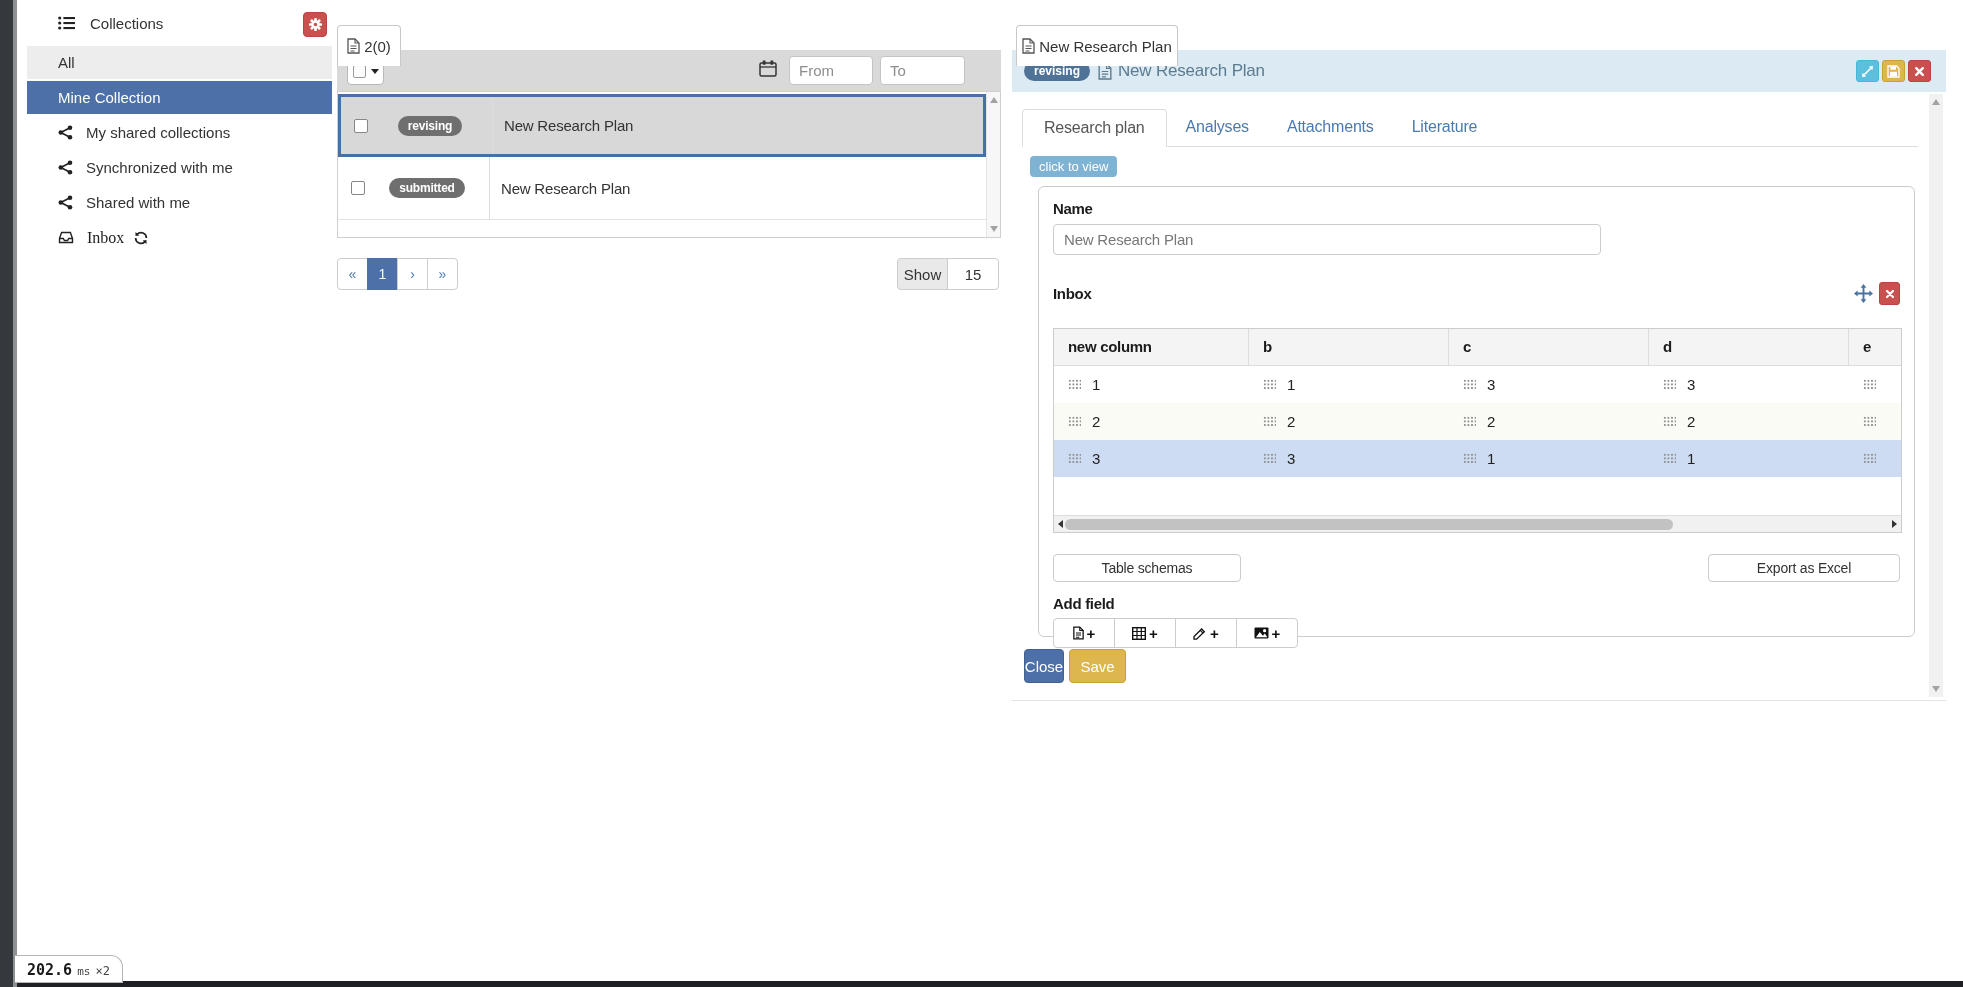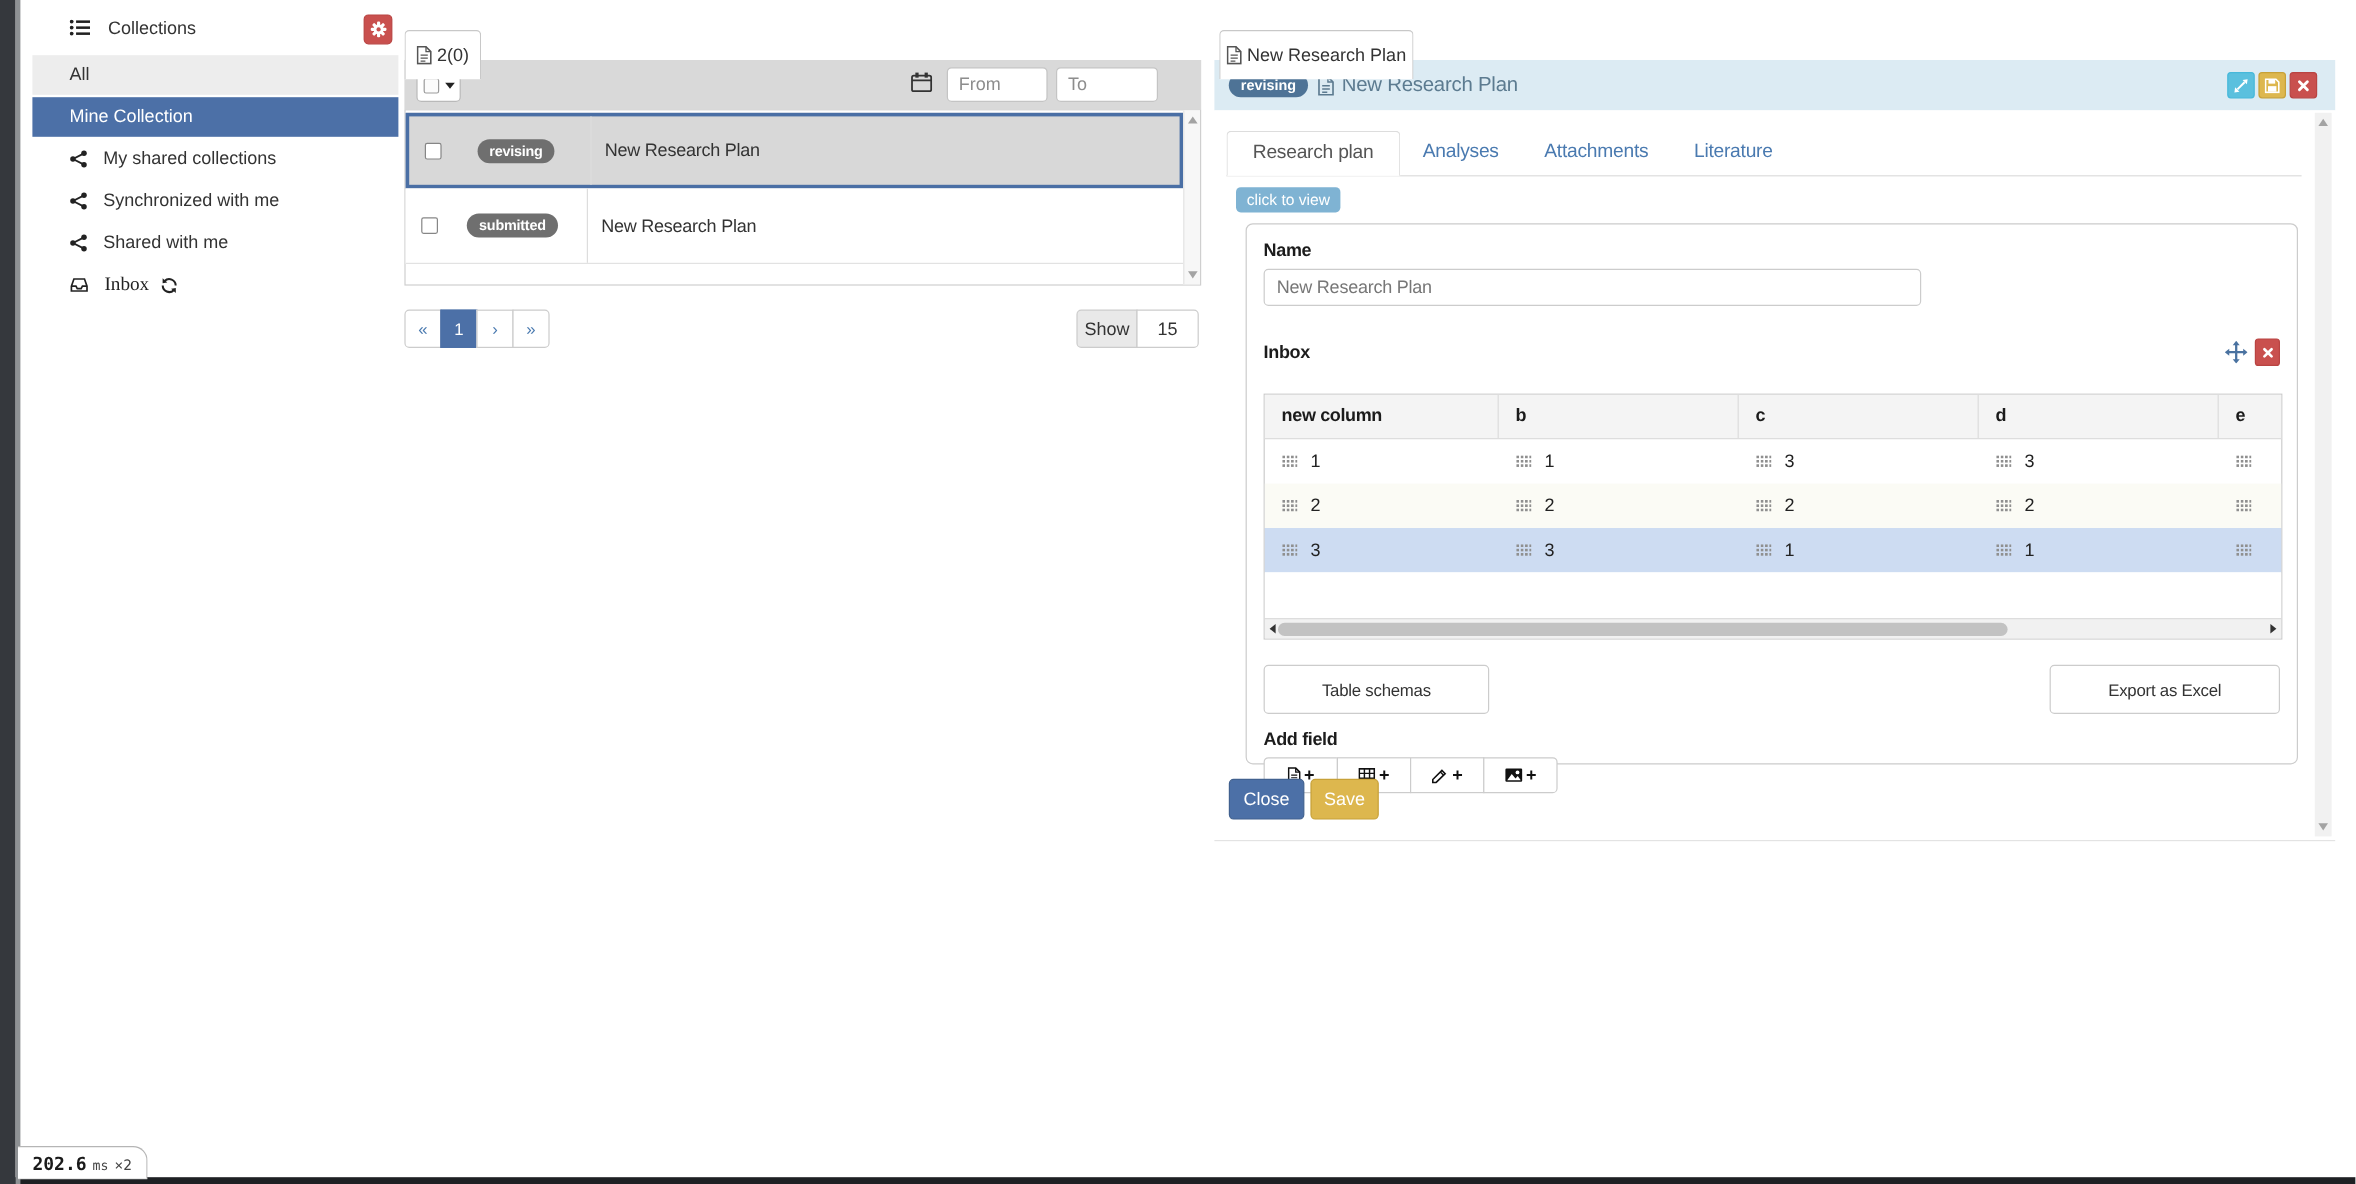--- a/index.html
+++ b/index.html
@@ -114,33 +114,33 @@
   .drag-dots { width:13px; height:11px; margin-left:14px; cursor:grab;
                background-image:radial-gradient(circle, #8f8f8f 1.1px, transparent 1.3px); background-size:3.6px 3.6px; }
   .t-val { margin-left:11px; font-size:15px; color:#222; }
   .t-filler { height:38px; background:#fff; }
   .t-hscroll { height:17px; background:#f1f1f1; border-top:1px solid #ddd; position:relative; }
   .harr-l { position:absolute; left:4px; top:4px; width:0; height:0; border-top:4px solid transparent; border-bottom:4px solid transparent; border-right:5px solid #333; cursor:pointer; }
   .harr-r { position:absolute; right:4px; top:4px; width:0; height:0; border-top:4px solid transparent; border-bottom:4px solid transparent; border-left:5px solid #333; cursor:pointer; }
   .hthumb { position:absolute; left:11px; top:3px; width:608px; height:11px; background:#c2c2c2; border-radius:6px; cursor:grab; }
 
   .schema-row { margin-top:21px; display:flex; justify-content:space-between; }
-  .flat-btn { height:41px; background:#fff; border:1px solid #ccc; border-radius:4px; font-size:14px; color:#333;
+  .flat-btn { height:28px; background:#fff; border:1px solid #ccc; border-radius:4px; font-size:14px; color:#333;
               display:flex; align-items:center; justify-content:center; cursor:pointer; letter-spacing:-0.2px; }
   .btn-schemas { width:188px; } .btn-export { width:192px; }
   .lbl-addfield { margin-top:13px; }
   .add-group { margin-top:6px; display:flex; }
   .af-btn { width:62px; height:30px; background:#fff; border:1px solid #ccc; margin-left:-1px; display:flex; align-items:center;
             justify-content:center; gap:3px; cursor:pointer; }
   .af-btn:first-child { margin-left:0; border-radius:4px 0 0 4px; }
   .af-btn:last-child { border-radius:0 4px 4px 0; }
   .af-plus { font-size:15px; font-weight:bold; color:#111; line-height:1; }
 
   .footer-btns { position:absolute; left:12px; top:557px; display:flex; gap:5px; }
-  .btn-close { width:63px; height:34px; background:#4c70a7; border:1px solid #41618f; border-radius:4px; color:#fff;
+  .btn-close { width:40px; height:34px; background:#4c70a7; border:1px solid #41618f; border-radius:4px; color:#fff;
                font-size:15px; display:flex; align-items:center; justify-content:center; cursor:pointer; }
   .btn-save { width:57px; height:34px; background:#ddb74e; border:1px solid #c7a138; border-radius:4px; color:#fff;
               font-size:15px; display:flex; align-items:center; justify-content:center; cursor:pointer;text-align:right; }
 
   .vscroll2 { position:absolute; right:3px; top:2px; width:14px; height:603px; background:#f1f1f1; }
 
   
   .debug-chip { position:absolute; left:15px; top:955px; height:28px; background:#fff; border:1px solid #b5b5b5; border-left:none;
                 border-radius:0 12px 0 0; padding:5px 12px 0 12px; display:flex; align-items:baseline; gap:5px; z-index:60;
                 font-family:"DejaVu Sans Mono", monospace; }

